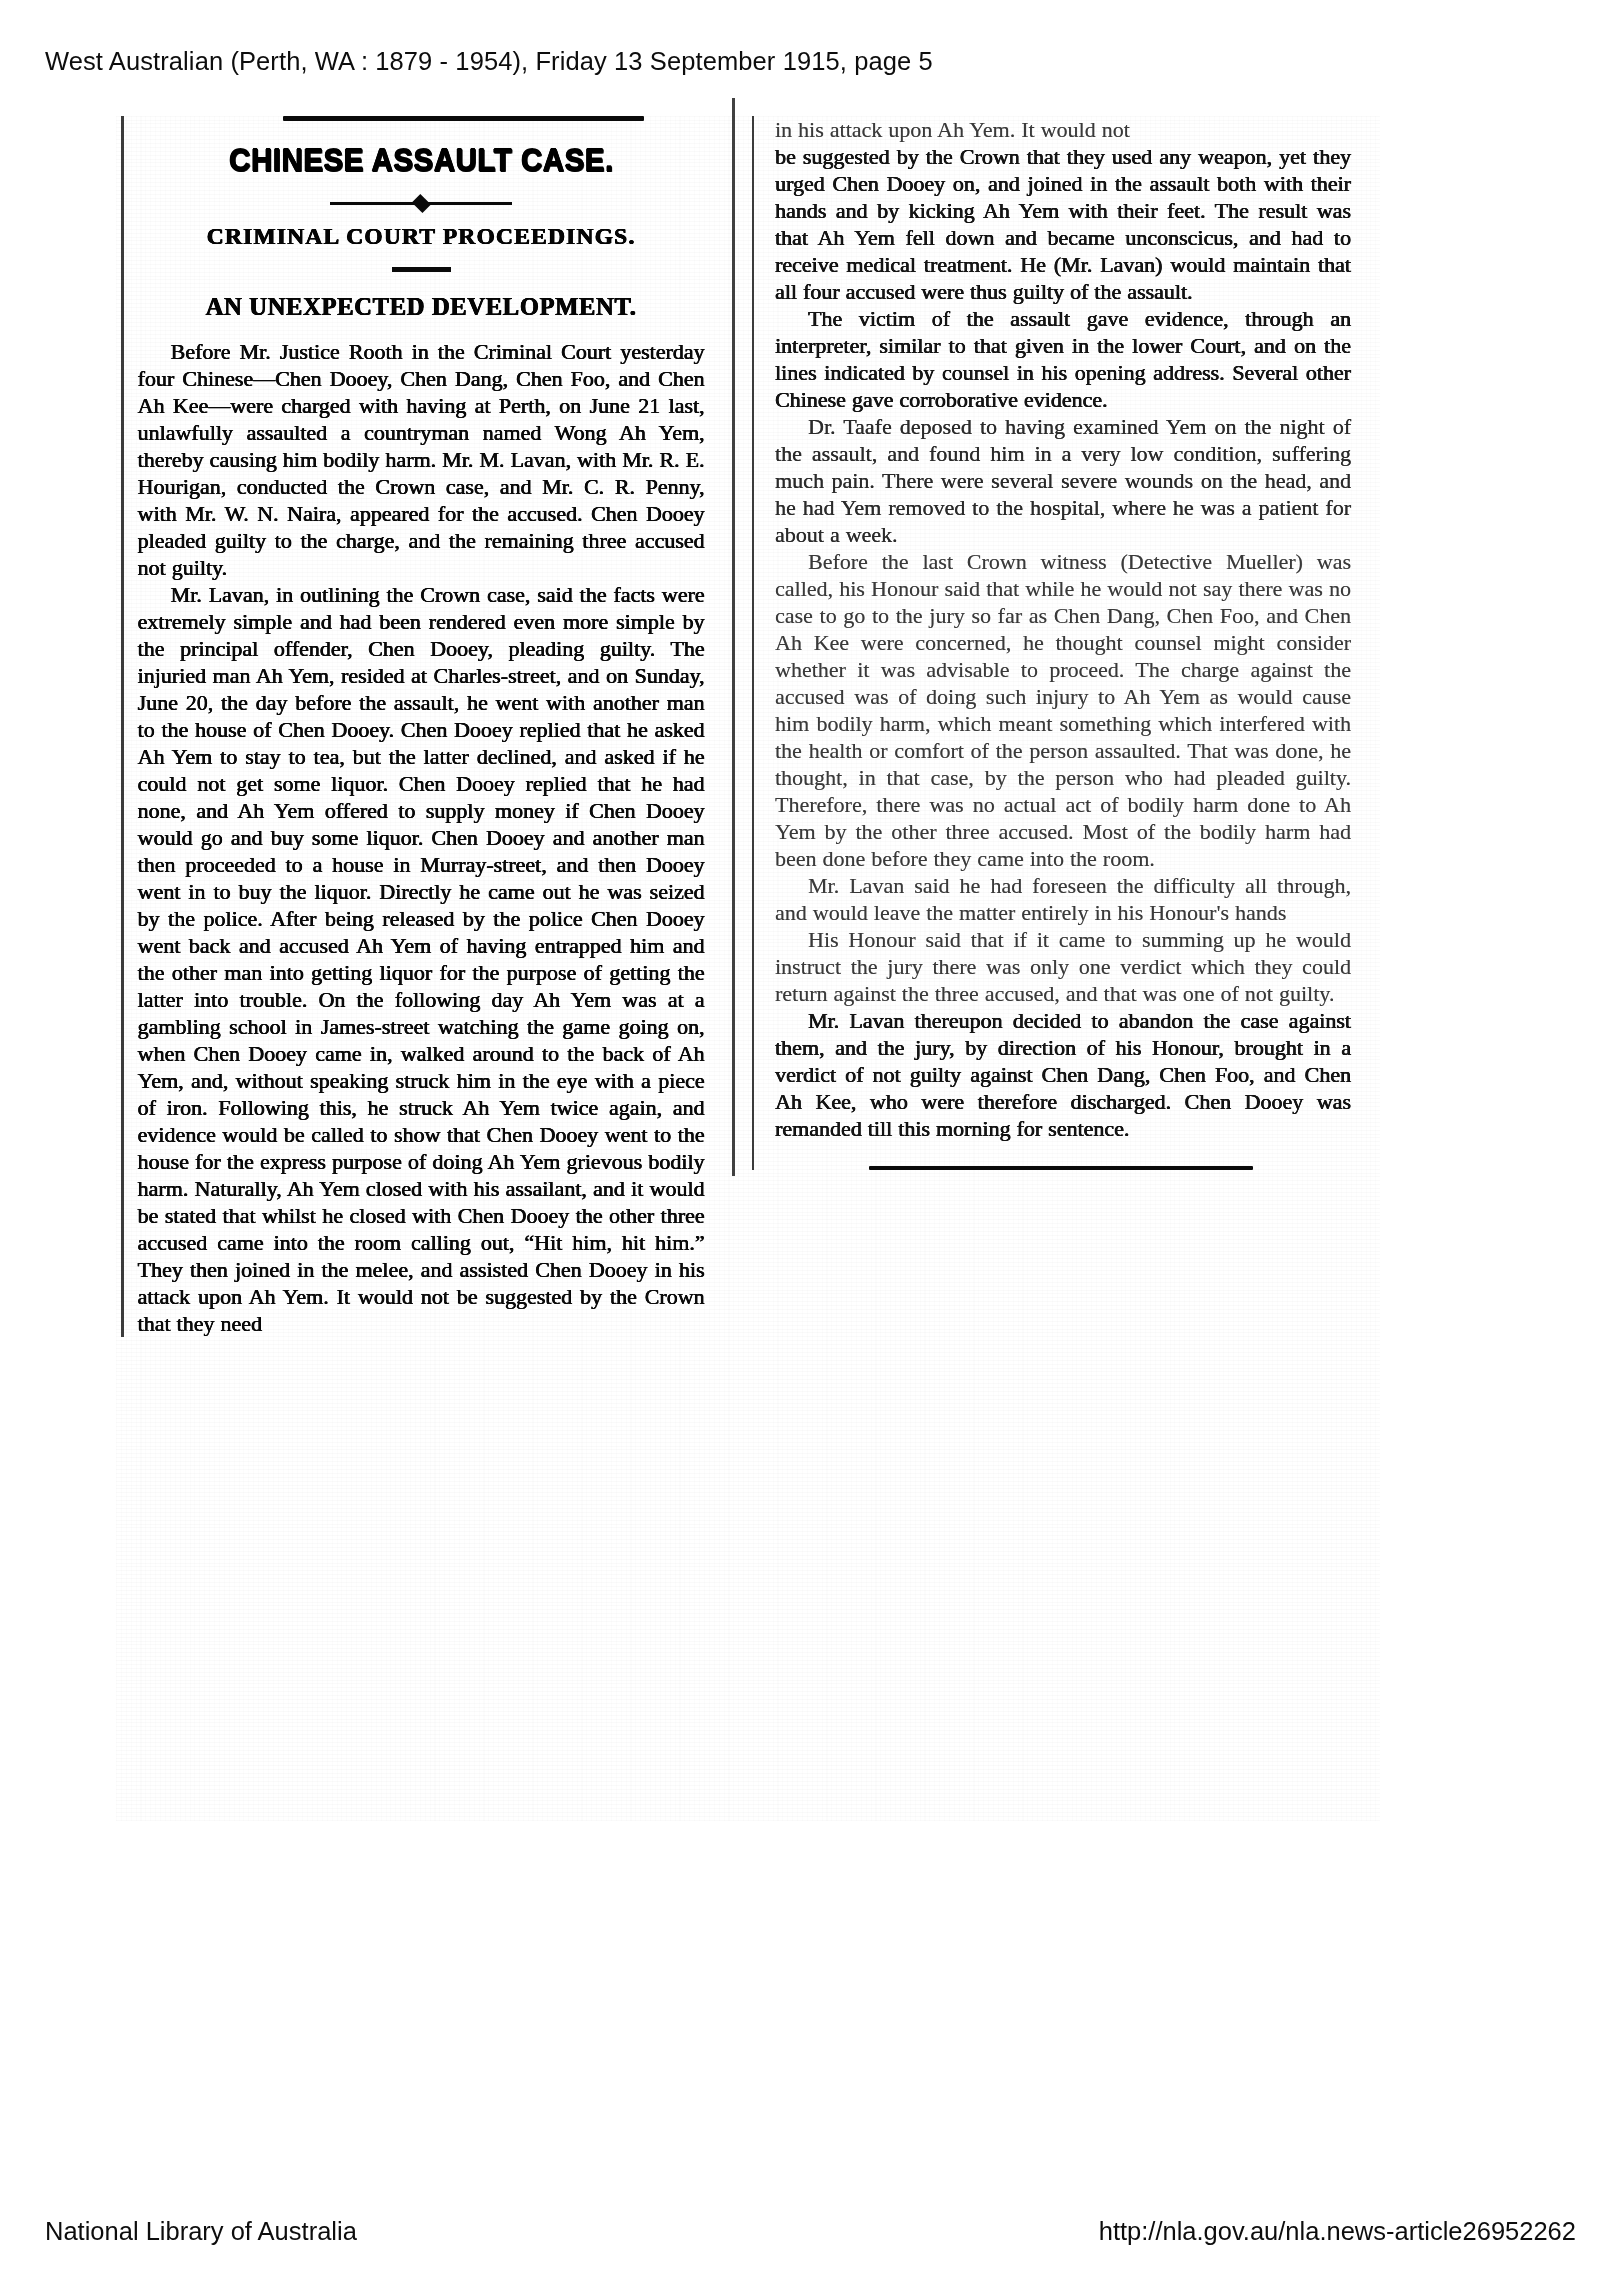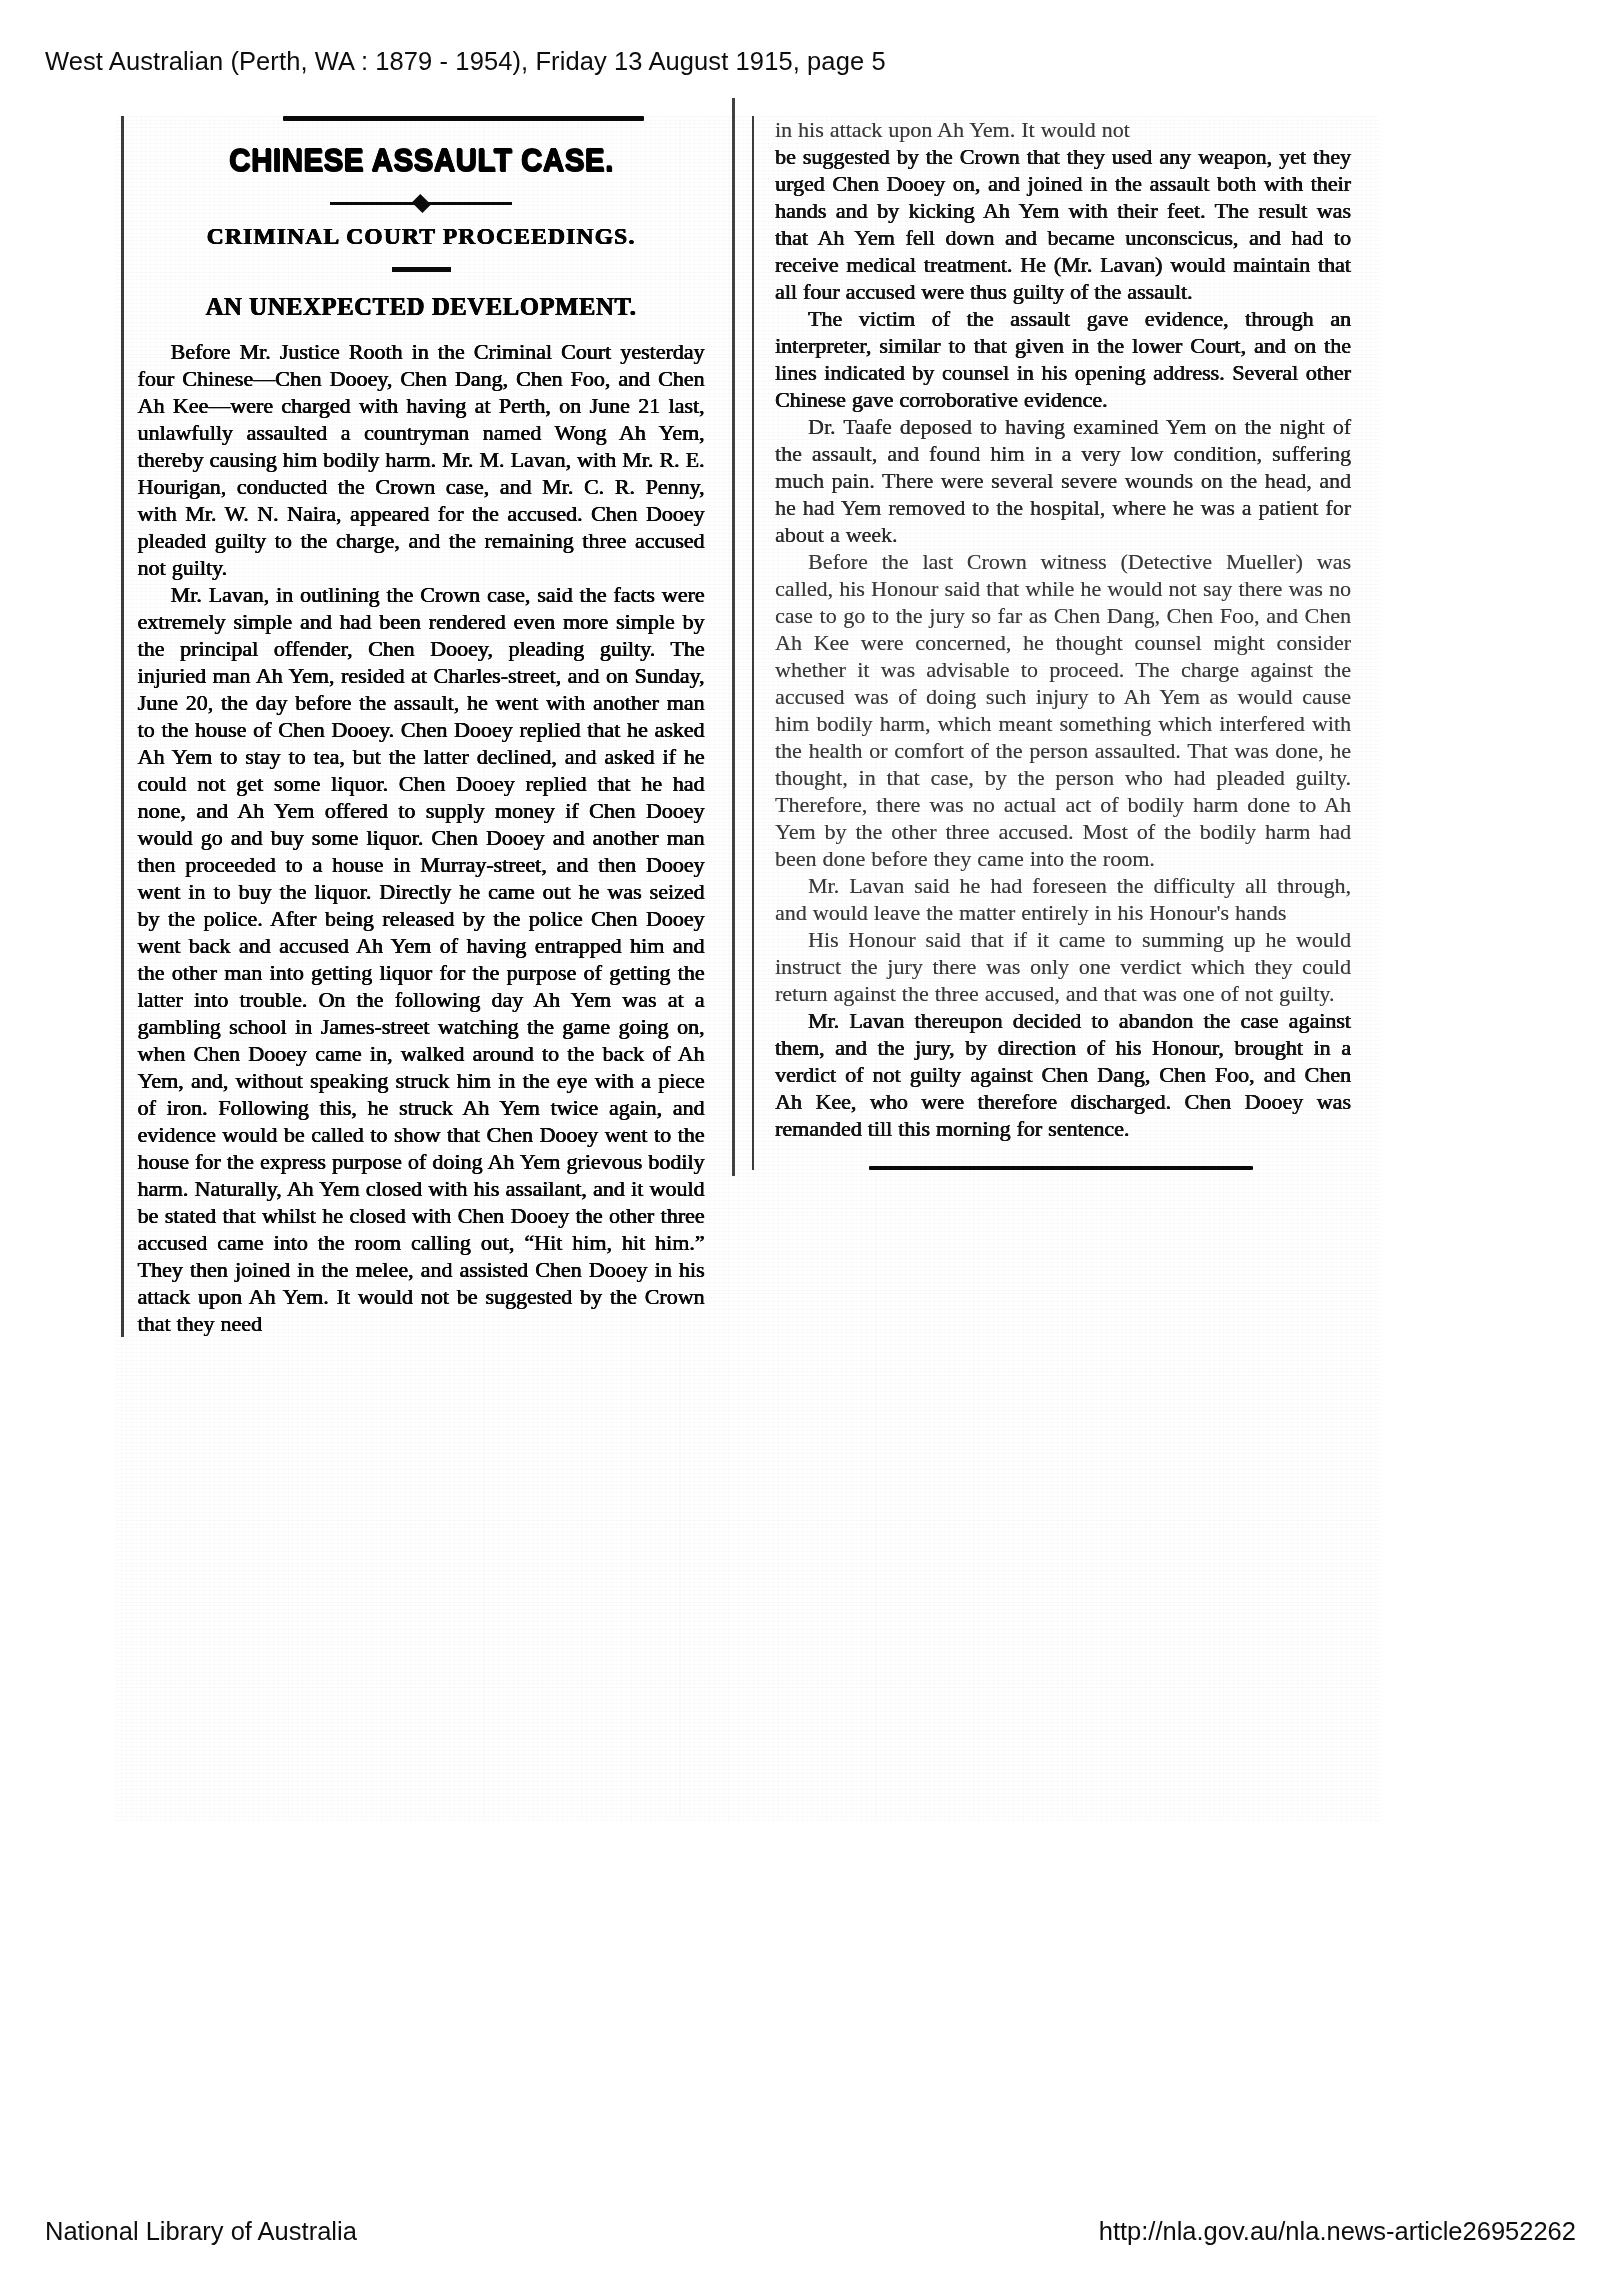--- a/index.html
+++ b/index.html
@@ -218,21 +218,21 @@
     background:
       repeating-linear-gradient(0deg, rgba(0,0,0,.020) 0 1px, rgba(0,0,0,0) 1px 3.9px),
       repeating-linear-gradient(90deg, rgba(0,0,0,.013) 0 1px, rgba(0,0,0,0) 1px 4.9px);
     mix-blend-mode: multiply;
     opacity: .9;
   }
 </style>
 </head>
 <body>
 
-<div class="page-header">West Australian (Perth, WA : 1879 - 1954), Friday 13 August 1915, page 5</div>
+<div class="page-header">West Australian (Perth, WA : 1879 - 1954), Friday 13 September 1915, page 5</div>
 
 <div class="clipping">
 
   <div class="col col-left">
 
     <div class="rule-top"></div>
 
     <div class="headline">CHINESE ASSAULT CASE.</div>
 
     <div class="dinkus"></div>

